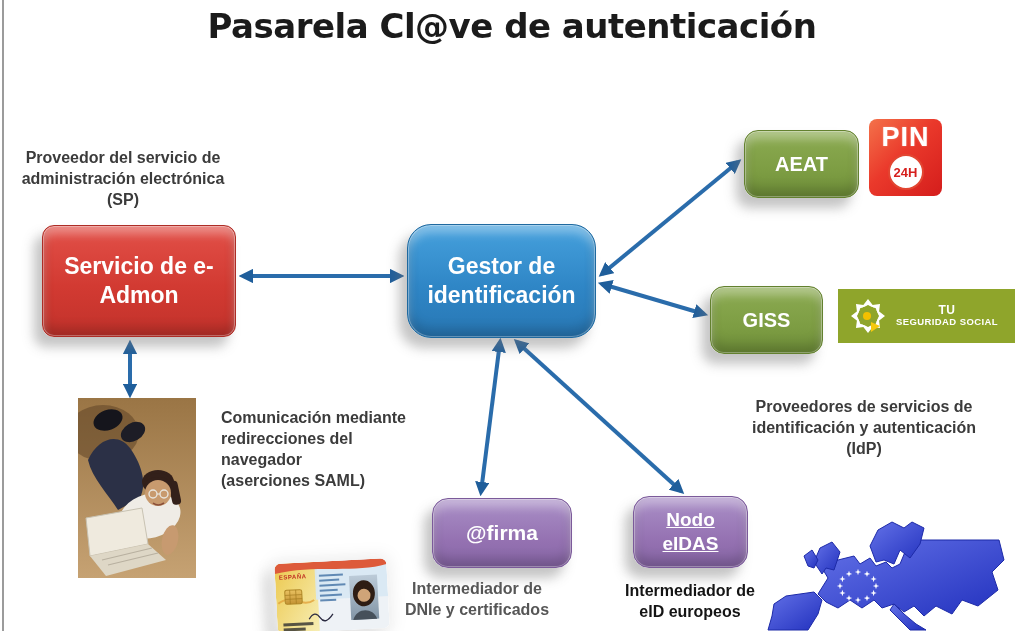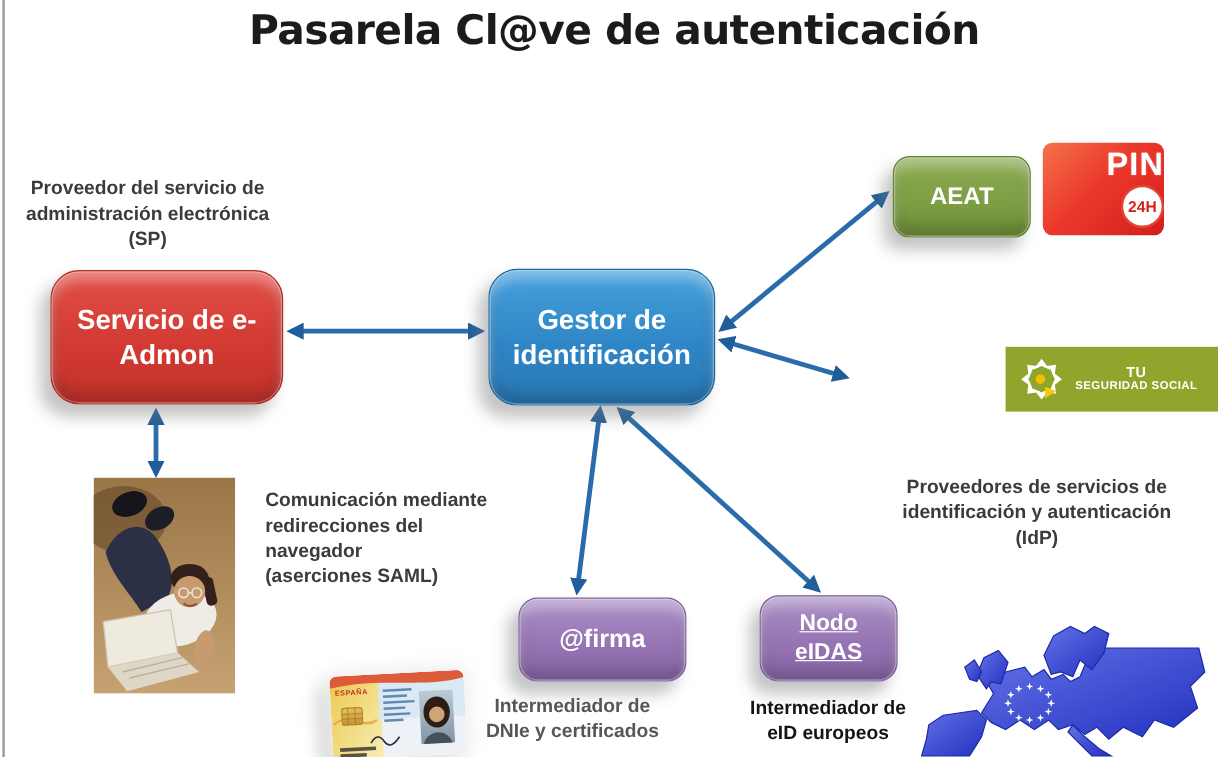--- a/index.html
+++ b/index.html
@@ -23,21 +23,21 @@
     text-align:center;color:#fff;white-space:pre-line;font-weight:600;line-height:1.25;
     box-shadow:-8px 10px 12px rgba(125,125,125,.45);
   }
   .node-inner-sheen{
     box-shadow:-8px 10px 12px rgba(125,125,125,.45),
       inset 0 0 0 1px rgba(255,255,255,.30),
       inset 0 8px 10px rgba(255,255,255,.35),
       inset 0 -8px 12px rgba(0,0,0,.18);
   }
   .node.sp{
-    left:42px;top:225px;width:192px;height:110px;border-radius:24px;font-size:23px;
+    left:42px;top:225px;width:192px;height:110px;border-radius:12px;font-size:23px;
     background:linear-gradient(180deg,#e25048 0%,#d23a32 55%,#c2322b 100%);
     border:1px solid #ad2d26;
   }
   .node.gestor{
     left:407px;top:224px;width:187px;height:112px;border-radius:24px;font-size:23px;
     background:linear-gradient(180deg,#46a1dd 0%,#2f86c6 55%,#2877b4 100%);
     border:1px solid #1f699f;
   }
   .node.aeat{
     left:744px;top:130px;width:113px;height:66px;border-radius:14px;font-size:20px;
@@ -59,21 +59,21 @@
     background:linear-gradient(180deg,#aa90c7 0%,#9572b2 60%,#8766a6 100%);
     border:1px solid #7b5a9a;
     text-decoration:underline;
   }
   .arrows{position:absolute;left:0;top:0;pointer-events:none;}
   .arrows line{stroke:#2a6cab;stroke-width:4;}
 
   .pin-logo{
     position:absolute;left:869px;top:119px;width:73px;height:77px;border-radius:8px;
     background:linear-gradient(135deg,#f4724a 0%,#ea392b 45%,#d41d1c 100%);
-    display:flex;flex-direction:column;align-items:flex-end;padding-left:28px;
+    display:flex;flex-direction:column;align-items:center;
   }
   .pin-word{color:#fff;font-weight:700;font-size:27px;letter-spacing:1px;margin-top:3px;
     text-shadow:0 0 2px rgba(255,255,255,.35);}
   .pin-badge{
     width:32px;height:32px;border-radius:50%;background:#fff;border:2px solid #e24632;
     color:#d61f1d;font-weight:700;font-size:13px;display:flex;align-items:center;
     justify-content:center;margin-top:1px;
   }
   .tu-logo{
     position:absolute;left:838px;top:289px;width:177px;height:54px;background:#8fa52b;
@@ -126,20 +126,21 @@
   <div class="note center" style="left:388px;top:578px;width:178px;color:#565656;">Intermediador de
 DNIe y certificados</div>
   <div class="note center" style="left:606px;top:580px;width:168px;color:#141414;">Intermediador de
 eID europeos</div>
 
   <div class="node node-inner-sheen sp">Servicio de e-
 Admon</div>
   <div class="node node-inner-sheen aeat">AEAT</div>
   <div class="node node-inner-sheen gestor">Gestor de
 identificación</div>
+  <div class="node node-inner-sheen giss">GISS</div>
   <div class="node node-inner-sheen firma">@firma</div>
   <div class="node node-inner-sheen nodo">Nodo
 eIDAS</div>
 
   <div class="pin-logo">
     <div class="pin-word">PIN</div>
     <div class="pin-badge">24H</div>
   </div>
 
   <div class="tu-logo">

